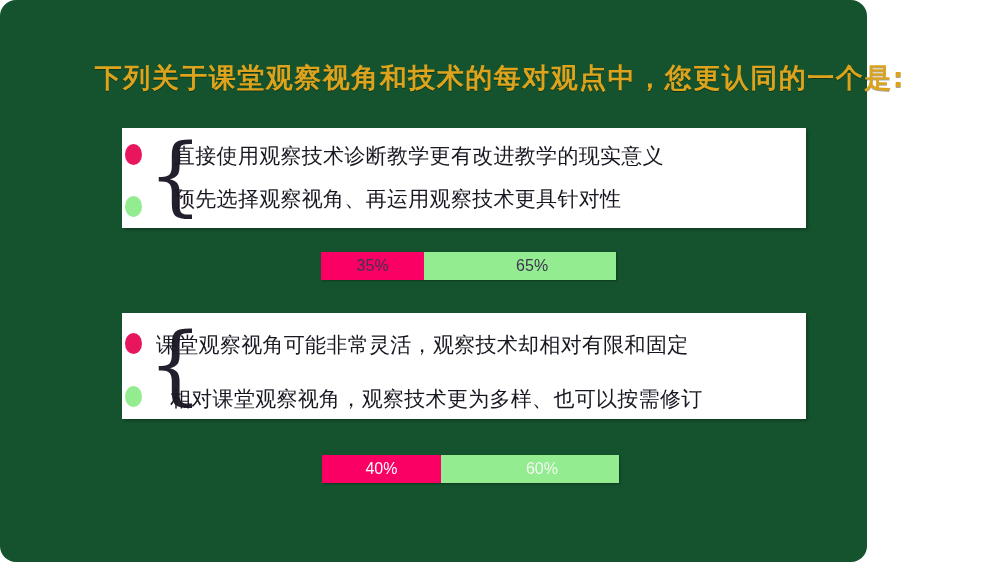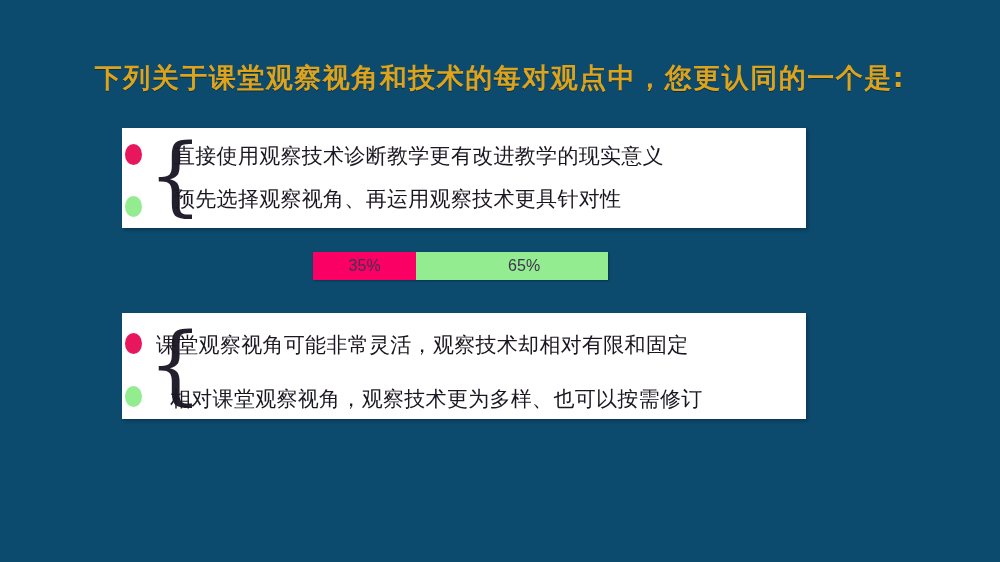--- a/index.html
+++ b/index.html
@@ -7,23 +7,24 @@
     padding: 0;
   }
   body {
     width: 1000px;
     height: 562px;
     overflow: hidden;
     font-family: "Liberation Sans", sans-serif;
   }
   #slide {
     position: relative;
-    width: 1000px;
+    width: 867px;
     height: 562px;
-    background: #0c4a6e;
+    background: #14532d;
+    border-radius: 16px;
   }
 
   
   #slide-title {
     position: absolute;
     left: 0;
     top: 60px;
     width: 1000px;
     text-align: center;
     color: #dda31c;
@@ -105,20 +106,21 @@
   #panel-1 .stmt-b { top: 57px; }
   #panel-2 .stmt-a { top: 18px; left: 34px; }
   #panel-2 .stmt-b { top: 72px; left: 48px; }
 
   
   .bar {
     position: absolute;
     display: flex;
     height: 28px;
     box-shadow: 1px 1px 2px rgba(0,0,0,0.3);
+    margin-left: 8px;
   }
   #bar-1 {
     left: 313px;
     top: 252px;
     width: 295px;
   }
   #bar-2 {
     left: 314px;
     top: 455px;
     width: 297px;
@@ -164,14 +166,18 @@
   <div class="panel" id="panel-2">
     <div class="panel-inner">
       <span class="bullet pink"></span>
       <span class="bullet green"></span>
       <span class="brace">{</span>
       <div class="stmt stmt-a">课堂观察视角可能非常灵活，观察技术却相对有限和固定</div>
       <div class="stmt stmt-b">相对课堂观察视角，观察技术更为多样、也可以按需修订</div>
     </div>
   </div>
 
+  <div class="bar" id="bar-2">
+    <div class="bar-seg seg-pink" style="width:40%">40%</div>
+    <div class="bar-seg seg-green" style="width:60%">60%</div>
+  </div>
 
 </div>
 
 </body></html>

